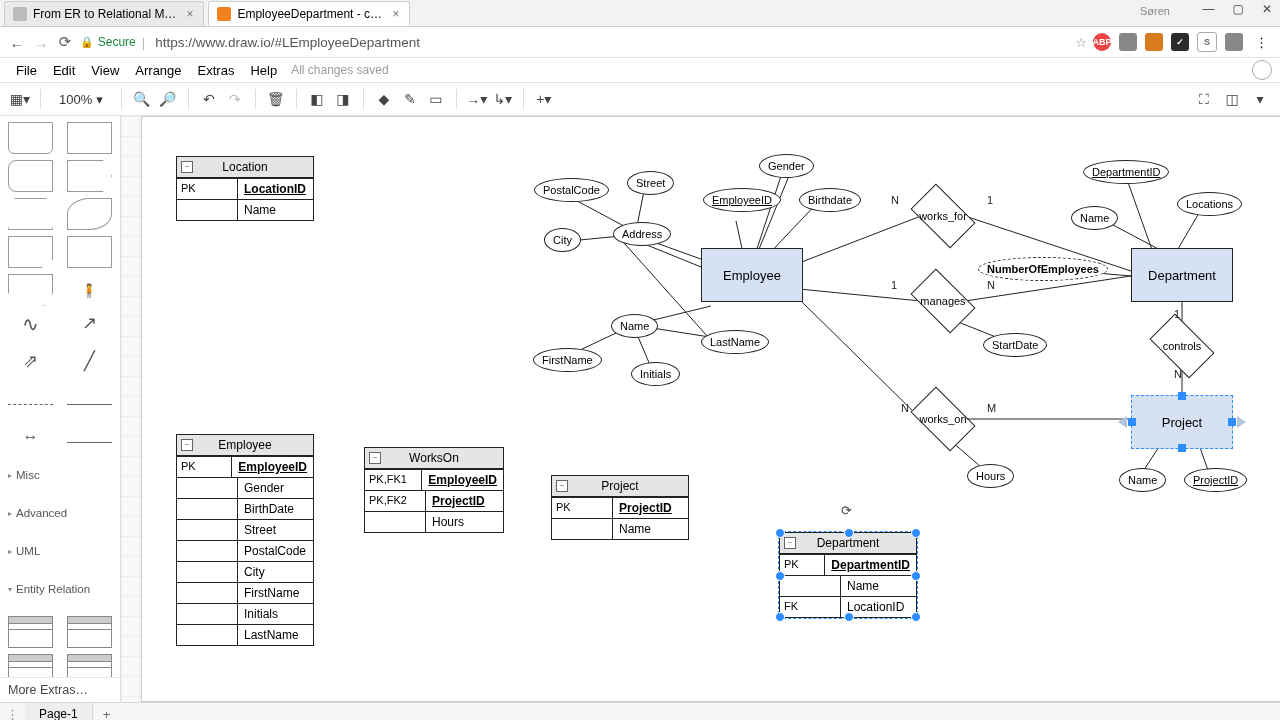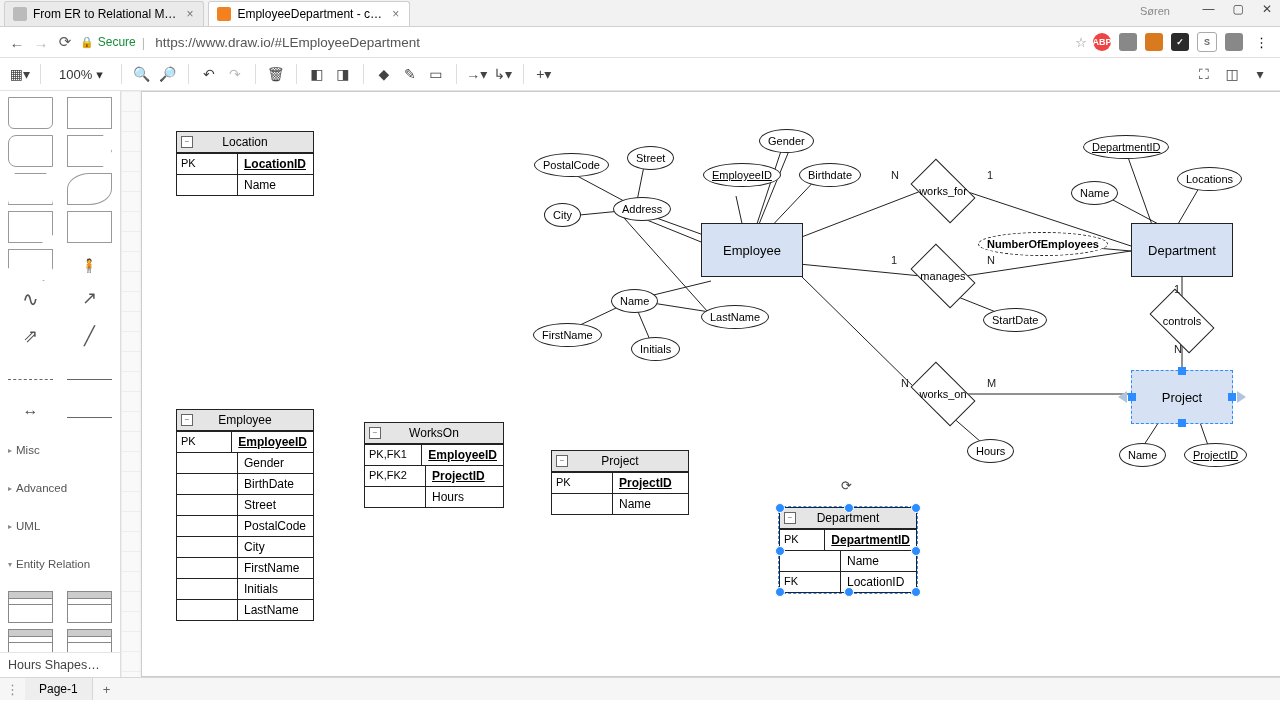--- a/index.html
+++ b/index.html
@@ -133,20 +133,30 @@
       <span class="ext" style="background:#ef4444;color:#fff;border-radius:50%;">ABP</span>
       <span class="ext" style="background:#888;color:#fff"></span>
       <span class="ext" style="background:#d97a1f;"></span>
       <span class="ext" style="background:#2b2b2b;color:#fff">✓</span>
       <span class="ext" style="border:1px solid #aaa;color:#666">S</span>
       <span class="ext" style="background:#888;color:#fff"></span>
       <span style="padding:0 4px">⋮</span>
     </div>
   </div>
 
+  <div class="menubar">
+    <span class="menu-item">File</span>
+    <span class="menu-item">Edit</span>
+    <span class="menu-item">View</span>
+    <span class="menu-item">Arrange</span>
+    <span class="menu-item">Extras</span>
+    <span class="menu-item">Help</span>
+    <span class="save-msg">All changes saved</span>
+    <span class="globe"></span>
+  </div>
 
   <div class="toolbar">
     <span class="tb">▦▾</span>
     <span class="tb-sep"></span>
     <span class="zoom"><span>100%</span> ▾</span>
     <span class="tb-sep"></span>
     <span class="tb">🔍</span>
     <span class="tb">🔎</span>
     <span class="tb-sep"></span>
     <span class="tb">↶</span>
@@ -221,21 +231,21 @@
             <div></div>
             <div></div>
           </div>
         <div class="mini-tbl">
             <div></div>
             <div></div>
             <div></div>
           </div>
 
       </div>
-      <div class="more-shapes">Hours Shapes…</div>
+      <div class="more-shapes">More Extras…</div>
     </div>
 
     <div class="canvas-wrap">
       <div class="canvas-grid"></div>
       <div class="page-edge"></div>
 
       <svg class="lines">
 
         <line x1="495" y1="118" x2="595" y2="230"></line>
         <line x1="445" y1="79" x2="516" y2="117"></line>

